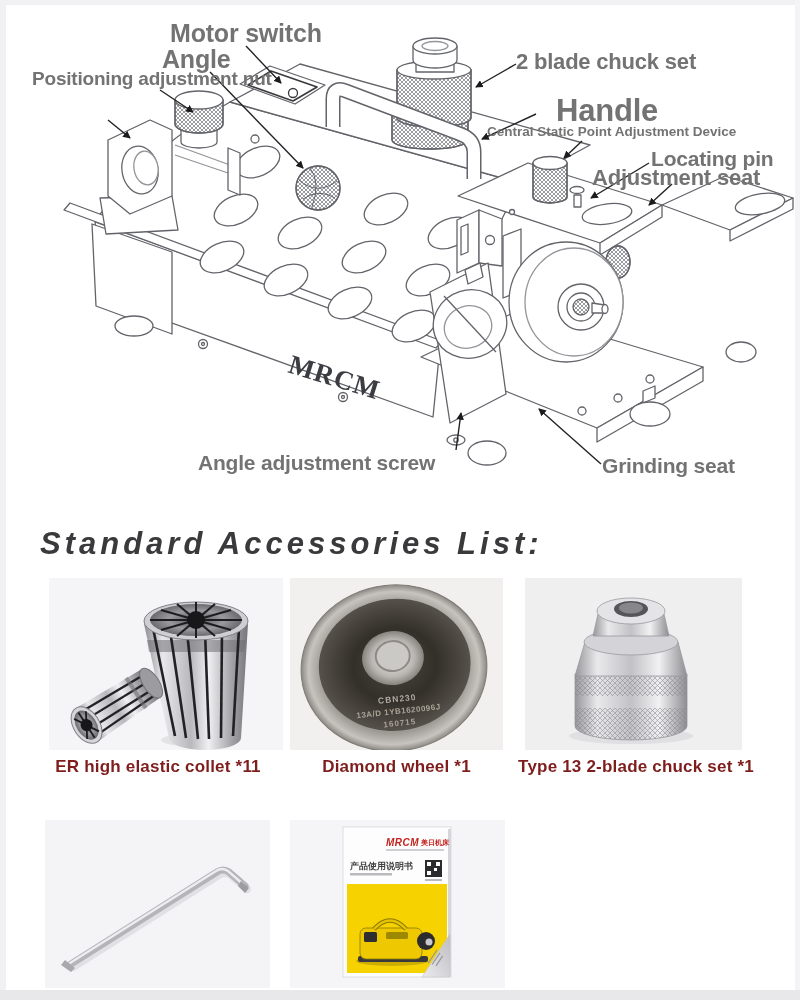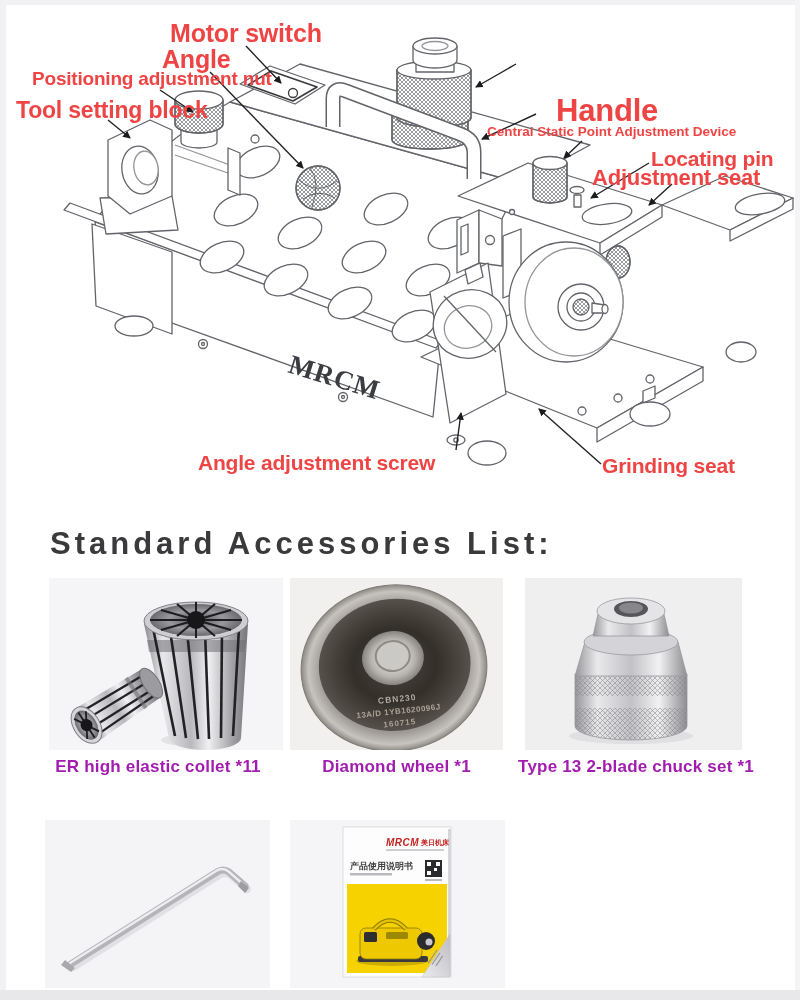--- a/index.html
+++ b/index.html
@@ -5,42 +5,42 @@
   html,body{margin:0;padding:0;}
   body{width:800px;height:1000px;background:#ffffff;position:relative;overflow:hidden;
        font-family:"Liberation Sans",sans-serif;}
   .edge{position:absolute;background:#f1f1f4;}
   #edge-top{left:0;top:0;width:800px;height:5px;}
   #edge-left{left:0;top:0;width:6px;height:990px;}
   #edge-right{right:0;top:0;width:5px;height:990px;background:#f4f4f6;}
   #edge-bottom{left:0;top:990px;width:800px;height:10px;background:#e8e8eb;}
   #diagram{position:absolute;left:0;top:0;width:800px;height:510px;}
   #machine-svg{position:absolute;left:0;top:0;}
-  .dlabel{position:absolute;font-weight:700;color:#ef4444;white-space:nowrap;line-height:1.05;
+  .dlabel{position:absolute;font-weight:700;color:#737373;white-space:nowrap;line-height:1.05;
           letter-spacing:-0.2px;}
   #lbl-motor{left:170px;top:20px;font-size:25px;}
   #lbl-collet{left:162px;top:46px;font-size:25px;}
   #lbl-posnut{left:12px;top:69px;font-size:19px;margin-left:20px;}
   #lbl-toolblock{left:16px;top:98px;font-size:23px;}
   #lbl-chuckset{left:516px;top:50px;font-size:22px;}
   #lbl-handle{left:556px;top:95px;font-size:31px;}
   #lbl-central{left:487px;top:125px;font-size:13.5px;letter-spacing:0;}
   #lbl-locpin{left:651px;top:148px;font-size:21px;}
   #lbl-adjseat{left:592px;top:166px;font-size:22px;}
   #lbl-anglescrew{left:198px;top:452px;font-size:21px;}
   #lbl-grindseat{left:602px;top:455px;font-size:21px;}
-  #acc-heading{position:absolute;left:50px;top:526px;font-size:31px;font-weight:700;
-               color:#3a3a3c;letter-spacing:4px;}
+  #acc-heading{position:absolute;left:40px;top:526px;font-size:31px;font-weight:700;
+               color:#3a3a3c;letter-spacing:4px;font-style:italic;}
   .card{position:absolute;overflow:hidden;}
   #card-collet{left:49px;top:578px;width:234px;height:172px;background:#f5f5f7;}
   #card-wheel{left:290px;top:578px;width:213px;height:172px;background:#f1f0ee;}
   #card-chuck{left:525px;top:578px;width:217px;height:172px;background:#efefef;}
   #card-wrench{left:45px;top:820px;width:225px;height:168px;background:#f4f4f7;}
   #card-manual{left:290px;top:820px;width:215px;height:168px;background:#f5f5f8;}
-  .caption{position:absolute;top:757px;font-weight:700;font-size:17px;color:#a21caf;
+  .caption{position:absolute;top:757px;font-weight:700;font-size:17px;color:#7f1d1d;
            text-align:center;letter-spacing:0.2px;white-space:nowrap;}
   #cap-collet{left:41px;width:234px;}
   #cap-wheel{left:290px;width:213px;}
   #cap-chuck{left:497px;width:278px;}
 </style>
 </head>
 <body>
 
 <div class="edge" id="edge-top"></div>
 <div class="edge" id="edge-left"></div>
@@ -201,21 +201,21 @@
       <path d="M649,163 L591,198" marker-end="url(#arr)"></path>
       <path d="M672,184 L649,205" marker-end="url(#arr)"></path>
       <path d="M456,450 L461,413" marker-end="url(#arr)"></path>
       <path d="M601,464 L539,409" marker-end="url(#arr)"></path>
     </g>
   </svg>
 
   <div class="dlabel" id="lbl-motor">Motor switch</div>
   <div class="dlabel" id="lbl-collet">Angle</div>
   <div class="dlabel" id="lbl-posnut">Positioning adjustment nut</div>
-  <div class="dlabel" id="lbl-toolblock">Tool setting block</div>
+  <div class="dlabel" id="lbl-chuckset">2 blade chuck set</div>
   <div class="dlabel" id="lbl-handle">Handle</div>
   <div class="dlabel" id="lbl-central">Central Static Point Adjustment Device</div>
   <div class="dlabel" id="lbl-locpin">Locating pin</div>
   <div class="dlabel" id="lbl-adjseat">Adjustment seat</div>
   <div class="dlabel" id="lbl-anglescrew">Angle adjustment screw</div>
   <div class="dlabel" id="lbl-grindseat">Grinding seat</div>
 </div>
 
 <div id="acc-heading">Standard Accessories List:</div>
 

